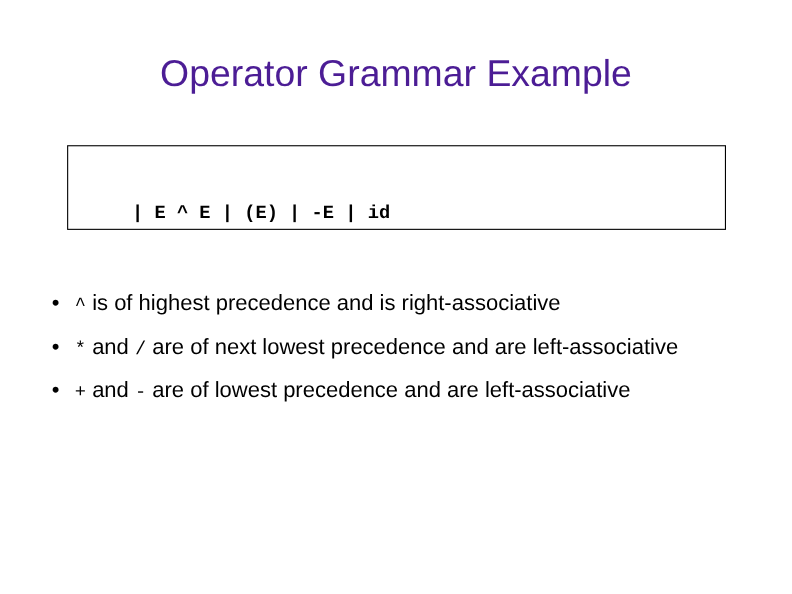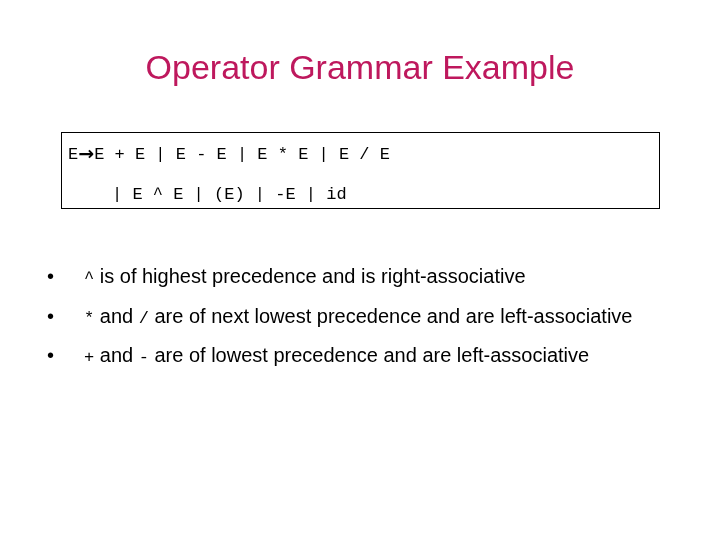--- a/index.html
+++ b/index.html
@@ -21,21 +21,21 @@
     position: absolute;
     left: 0;
     top: 47px;
     width: 720px;
     text-align: center;
     font-family: "Liberation Sans", sans-serif;
     font-size: 34px;
     line-height: 40px;
     font-weight: normal;
     letter-spacing: 0px;
-    color: #be185d;
+    color: #4c1d95;
     white-space: nowrap;
   }
 
   
   .grammar-box {
     position: absolute;
     left: 61px;
     top: 132px;
     width: 599px;
     height: 77px;
@@ -49,22 +49,23 @@
     font-size: 17px;
     line-height: 20px;
     white-space: pre;
     color: #000000;
   }
   .grammar-line-1 {
     left: 6px;
     top: 10px;
   }
   .grammar-line-2 {
-    left: 50px;
+    left: 58px;
     top: 52px;
+    font-weight: bold;
   }
   .prod-arrow {
     font-family: "DejaVu Sans", sans-serif;
     font-size: 19px;
     font-weight: bold;
     line-height: 20px;
     vertical-align: -1px;
   }
 
   
@@ -89,34 +90,32 @@
   .bullet-marker {
     position: absolute;
     left: 7px;
     top: 0;
     font-family: "Liberation Sans", sans-serif;
     font-size: 20px;
     line-height: 36.5px;
   }
   .bullet-text {
     display: block;
-    margin-left: 16px;
   }
   .mono-op {
     font-family: "Liberation Mono", "DejaVu Sans Mono", monospace;
     font-size: 17px;
   }
 </style>
 </head>
 <body>
 
 <div class="slide-title">Operator Grammar Example</div>
 
 <div class="grammar-box">
-  <div class="grammar-line grammar-line-1"><span>E</span><span class="prod-arrow">→</span><span>E + E | E - E | E * E | E / E</span></div>
   <div class="grammar-line grammar-line-2">| E ^ E | (E) | -E | id</div>
 </div>
 
 <ul class="bullet-list">
 
   <li class="bullet-item">
     <span class="bullet-marker">•</span>
     <span class="bullet-text"><span class="mono-op">^</span><span> is of highest precedence and is right-associative</span></span>
   </li>
 

